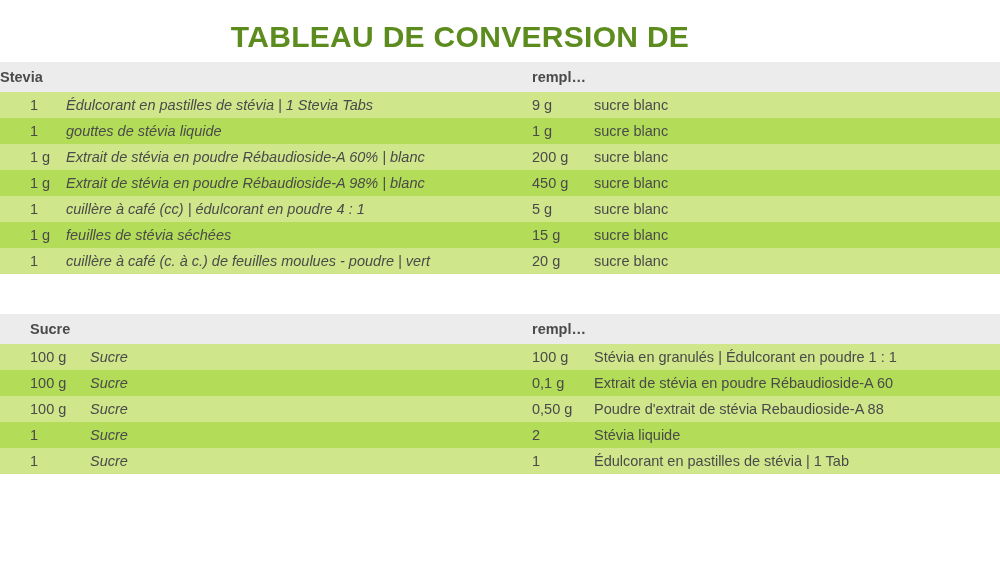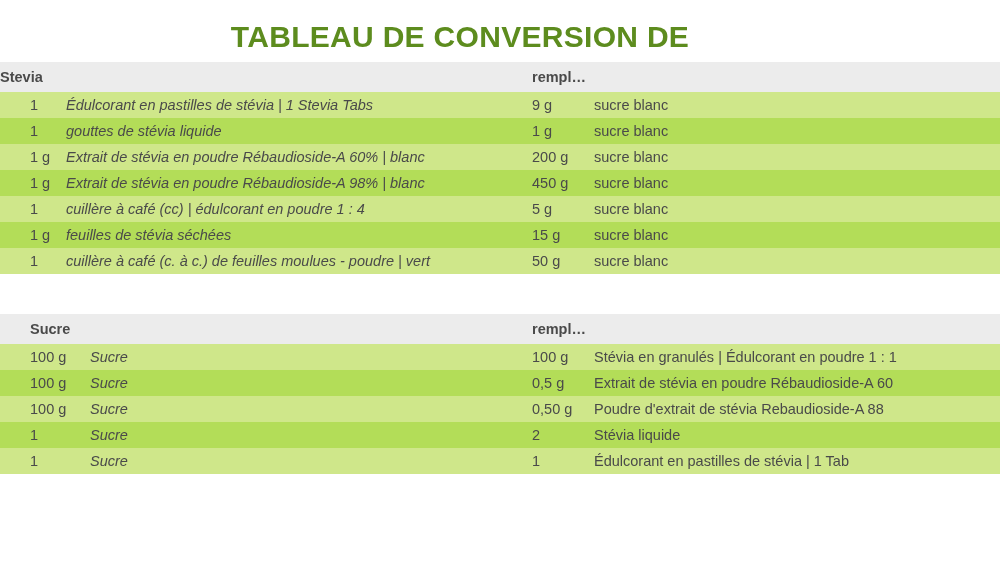--- a/index.html
+++ b/index.html
@@ -116,34 +116,34 @@
           <td class="c4">sucre blanc</td>
         </tr>
         <tr class="row-b">
           <td class="c1">1 g</td>
           <td class="c2">Extrait de stévia en poudre Rébaudioside-A 98% | blanc</td>
           <td class="c3">450 g</td>
           <td class="c4">sucre blanc</td>
         </tr>
         <tr class="row-a">
           <td class="c1">1</td>
-          <td class="c2">cuillère à café (cc) | édulcorant en poudre 1 : 4</td>
+          <td class="c2">cuillère à café (cc) | édulcorant en poudre 4 : 1</td>
           <td class="c3">5 g</td>
           <td class="c4">sucre blanc</td>
         </tr>
         <tr class="row-b">
           <td class="c1">1 g</td>
           <td class="c2">feuilles de stévia séchées</td>
           <td class="c3">15 g</td>
           <td class="c4">sucre blanc</td>
         </tr>
         <tr class="row-a">
           <td class="c1">1</td>
           <td class="c2">cuillère à café (c. à c.) de feuilles moulues - poudre | vert</td>
-          <td class="c3">50 g</td>
+          <td class="c3">20 g</td>
           <td class="c4">sucre blanc</td>
         </tr>
       </tbody>
     </table>
   </div>
 
   <div class="spacer"></div>
 
   <div class="tbl-wrap">
     <table class="table2">
@@ -162,21 +162,21 @@
         </tr>
         <tr class="row-a">
           <td class="c1">100 g</td>
           <td class="c2">Sucre</td>
           <td class="c3">100 g</td>
           <td class="c4">Stévia en granulés | Édulcorant en poudre 1 : 1</td>
         </tr>
         <tr class="row-b">
           <td class="c1">100 g</td>
           <td class="c2">Sucre</td>
-          <td class="c3">0,5 g</td>
+          <td class="c3">0,1 g</td>
           <td class="c4">Extrait de stévia en poudre Rébaudioside-A 60</td>
         </tr>
         <tr class="row-a">
           <td class="c1">100 g</td>
           <td class="c2">Sucre</td>
           <td class="c3">0,50 g</td>
           <td class="c4">Poudre d'extrait de stévia Rebaudioside-A 88</td>
         </tr>
         <tr class="row-b">
           <td class="c1">1</td>

